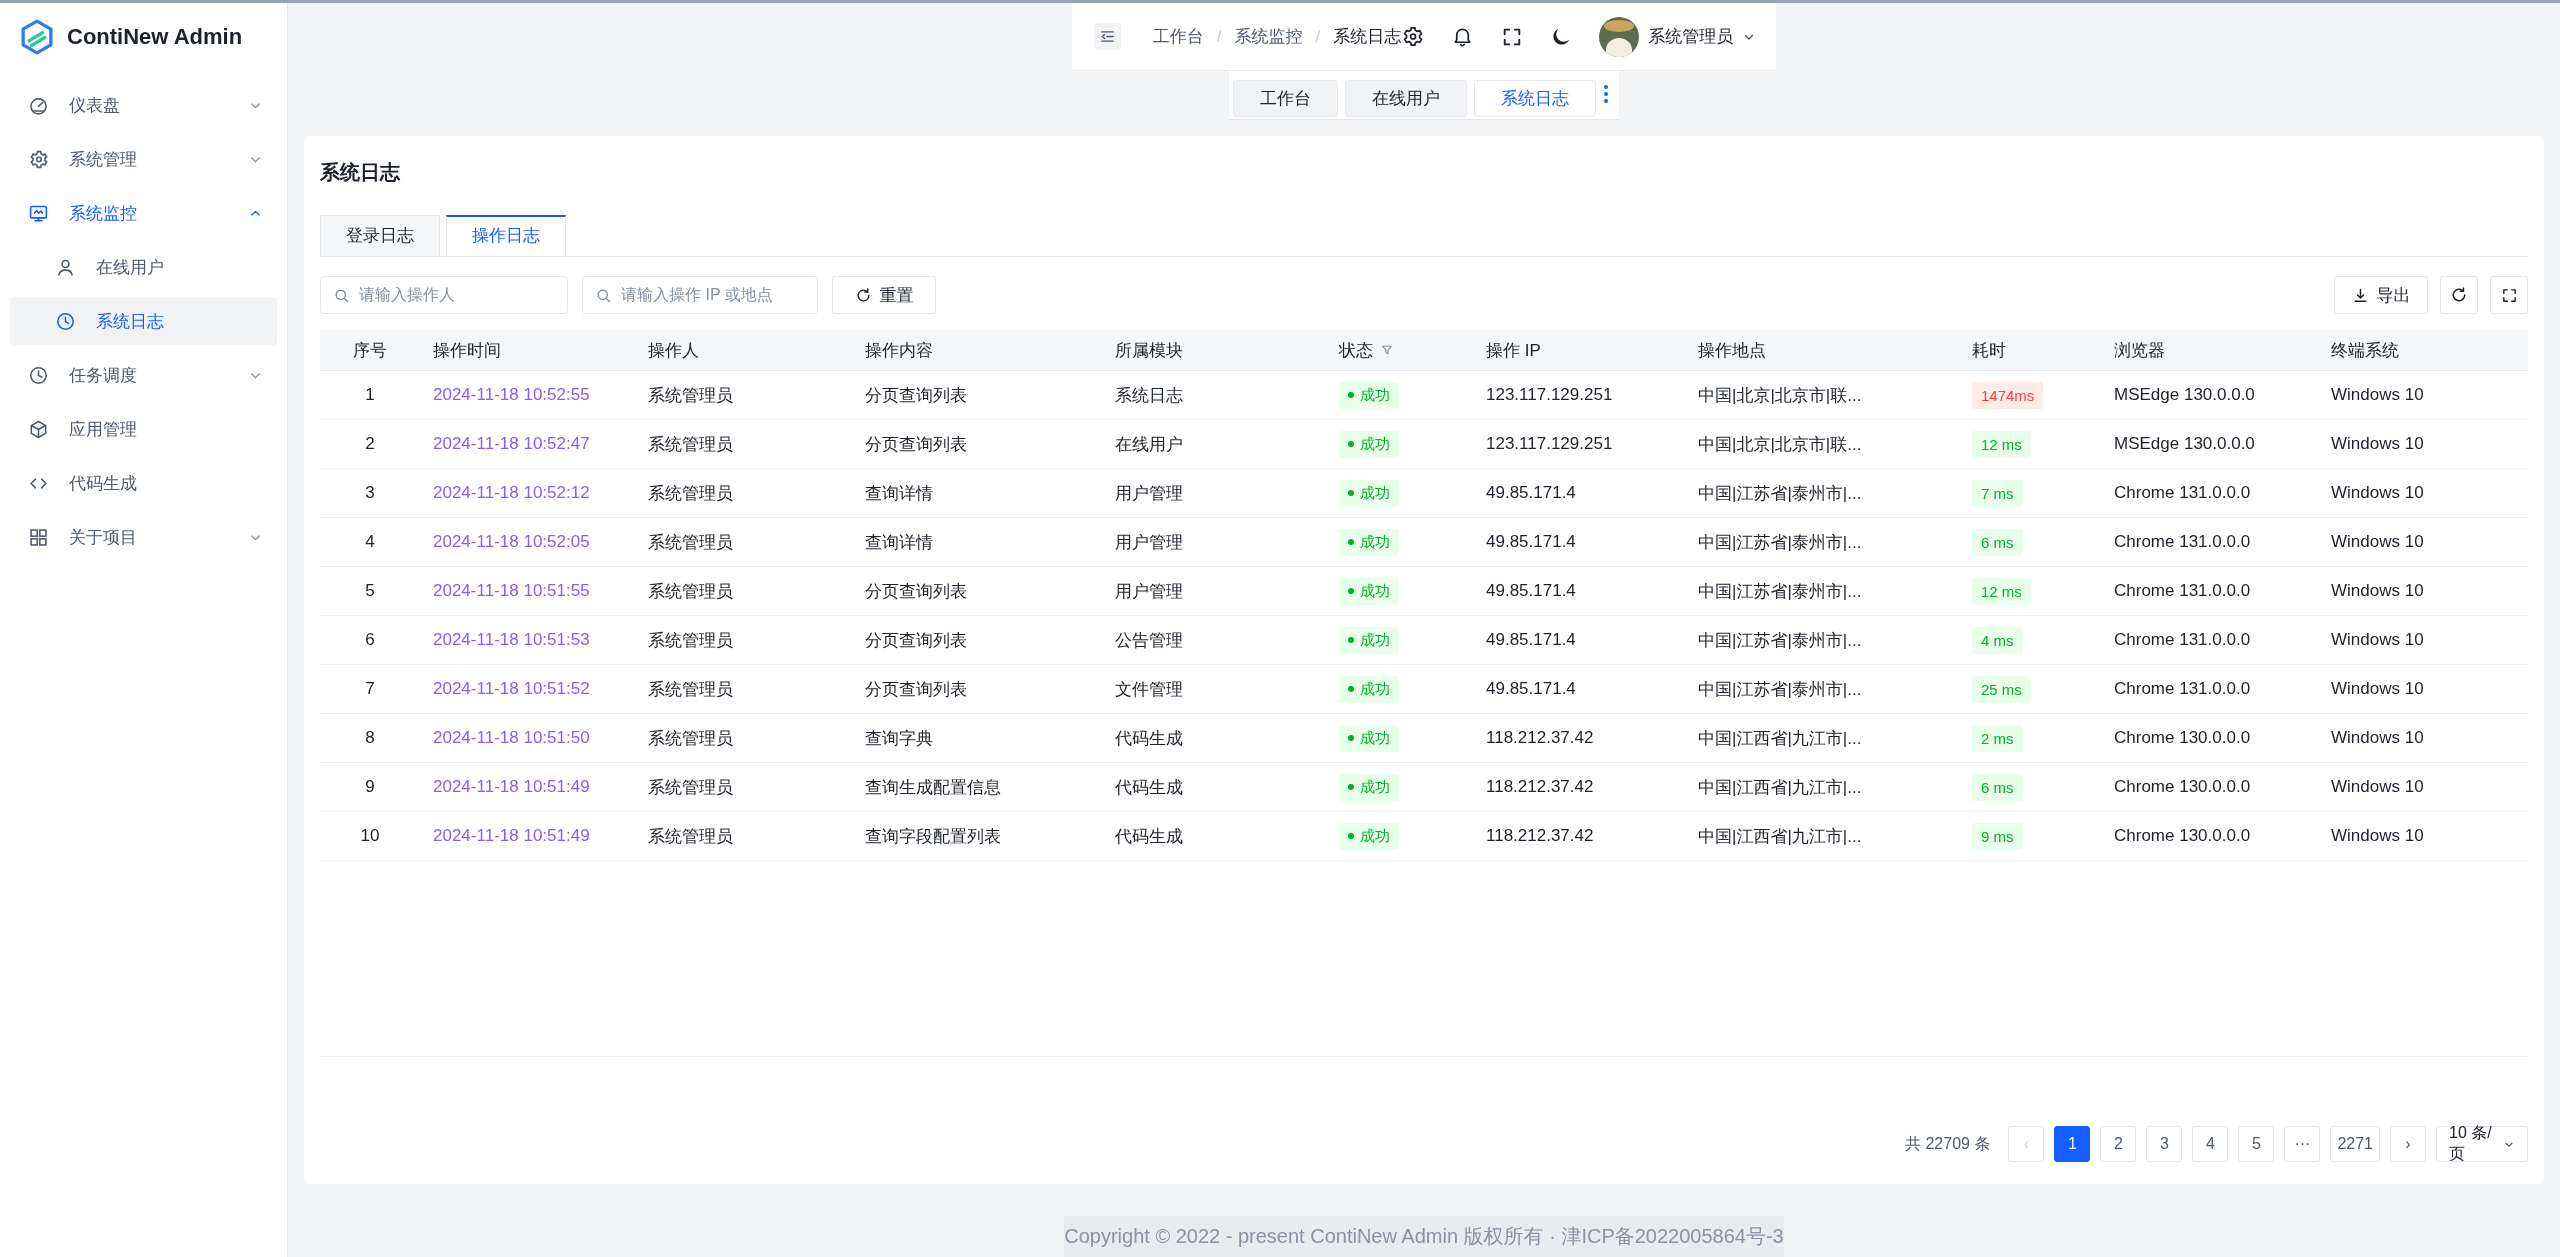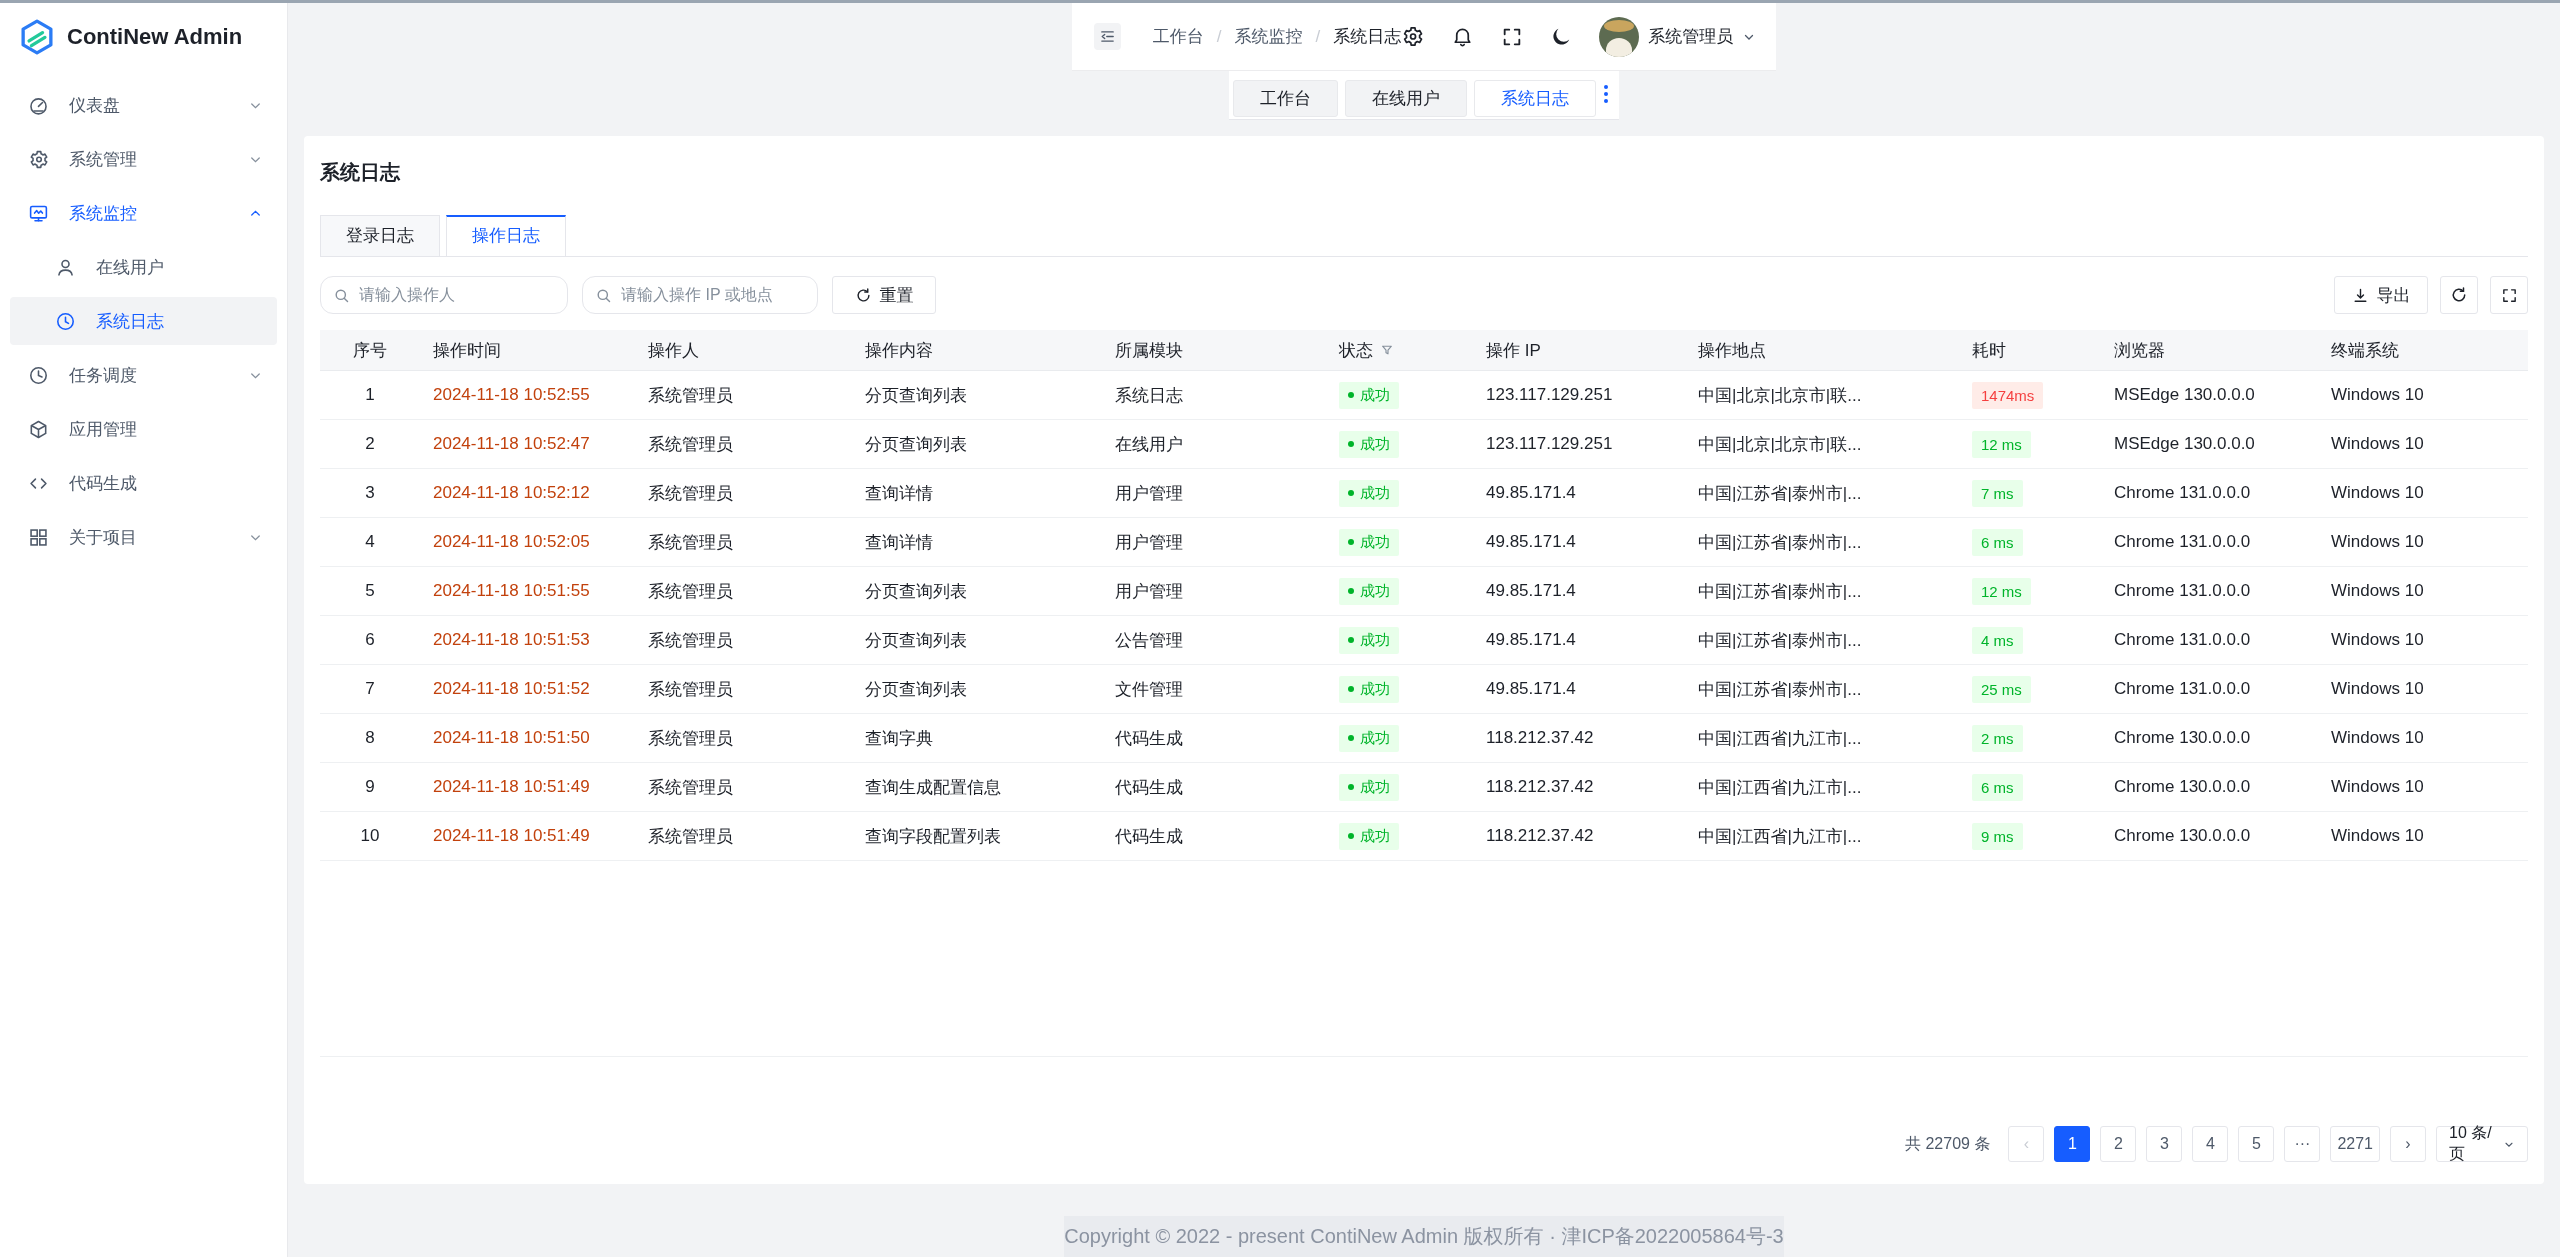--- a/index.html
+++ b/index.html
@@ -49,21 +49,21 @@
   .content { flex:1; min-height:0; padding:16px 16px 0; }
   .card { background:#fff; border-radius:4px; height:1048px; padding:0 16px; overflow:hidden; position:relative; }
   .page-title { font-size:20px; font-weight:600; color:#1d2129; padding-top:22px; line-height:28px; }
 
   .subtabs { margin-top:29px; display:flex; border-bottom:1px solid #e5e6eb; }
   .subtab { height:41px; line-height:39px; padding:0 25px; font-size:17px; color:#1d2129; background:#f7f8fa; border:1px solid #e5e6eb; border-bottom:none; cursor:pointer; }
   .subtab + .subtab { margin-left:6px; }
   .subtab.active { background:#fff; color:#165dff; border-top:2px solid #165dff; line-height:37px; margin-bottom:-1px; }
 
   .filter-row { margin-top:19px; display:flex; align-items:center; gap:14px; }
-  .search-box { height:38px; border:1px solid #e5e6eb; border-radius:13px; background:#fff; display:flex; align-items:center; gap:9px; padding:0 12px; }
+  .search-box { height:38px; border:1px solid #e5e6eb; border-radius:4px; background:#fff; display:flex; align-items:center; gap:9px; padding:0 12px; }
   .search-box input { border:none; outline:none; flex:1; min-width:0; font-size:16px; font-family:inherit; color:#1d2129; background:transparent; }
   .search-box input::placeholder { color:#86909c; }
   .w-operator { width:248px; }
   .w-ip { width:236px; }
   .date-box { width:418px; height:38px; border:1px solid #e5e6eb; border-radius:3px; background:#fff; display:flex; align-items:center; padding:0 12px; gap:8px; font-size:16px; color:#1d2129; cursor:pointer; }
   .date-box .dt { flex:1; text-align:center; white-space:nowrap; }
   .date-box .sep { color:#86909c; }
   .btn { height:38px; border:1px solid #e5e6eb; border-radius:3px; background:#fff; display:flex; align-items:center; justify-content:center; gap:8px; font-size:17px; color:#1d2129; cursor:pointer; }
   .btn-reset { width:104px; }
   .toolbar-right { margin-left:auto; display:flex; gap:12px; }
@@ -71,21 +71,21 @@
   .btn-sq { width:38px; }
 
   
   .table { margin-top:16px; }
   .t-head, .t-row { display:grid; grid-template-columns:100px 215px 217px 250px 224px 147px 212px 274px 142px 217px 210px; }
   .t-head { height:41px; background:#f6f7f9; align-items:center; font-size:17px; font-weight:500; color:#1d2129; border-bottom:1px solid #e9ebee; }
   .t-row { height:49px; align-items:center; font-size:17px; color:#1d2129; border-bottom:1px solid #eef0f2; }
   .cell { padding-left:13px; white-space:nowrap; overflow:hidden; }
   .cell.center { padding-left:0; text-align:center; }
   .th-status { display:flex; align-items:center; gap:7px; }
-  .time-link { color:#c2410c; cursor:pointer; }
+  .time-link { color:#8b5cf6; cursor:pointer; }
   .badge { display:inline-flex; align-items:center; gap:6px; height:27px; padding:0 9px; border-radius:2px; font-size:15px; background:#e8ffea; color:#00b42a; }
   .badge .dot { width:6px; height:6px; border-radius:50%; background:#00b42a; }
   .badge.error { background:#ffece8; color:#f53f3f; }
   .t-spacer { height:196px; border-bottom:1px solid #eef0f2; }
 
   
   .pagination { margin-top:69px; display:flex; align-items:center; justify-content:flex-end; gap:10px; }
   .pg-total { font-size:16px; color:#4e5969; margin-right:8px; }
   .pg-btn { min-width:36px; height:36px; padding:0 6px; border:1px solid #e5e6eb; border-radius:3px; background:#fff; display:flex; align-items:center; justify-content:center; font-size:16px; color:#4e5969; cursor:pointer; }
   .pg-btn.disabled { color:#c9cdd4; }

